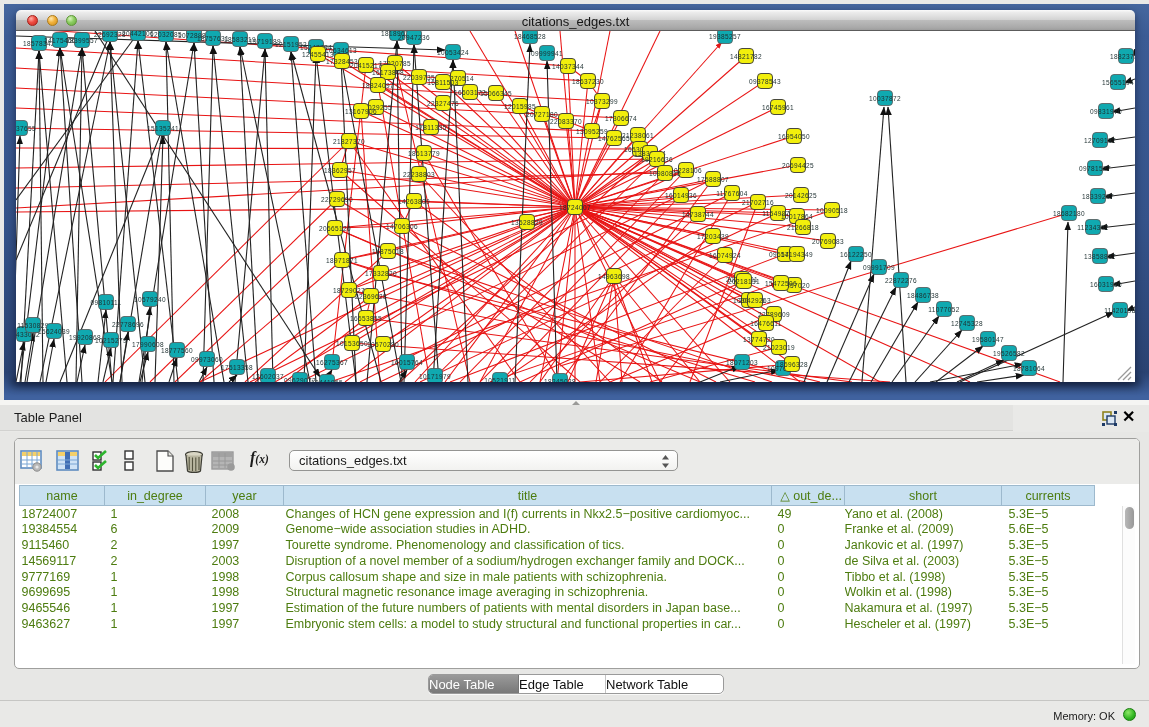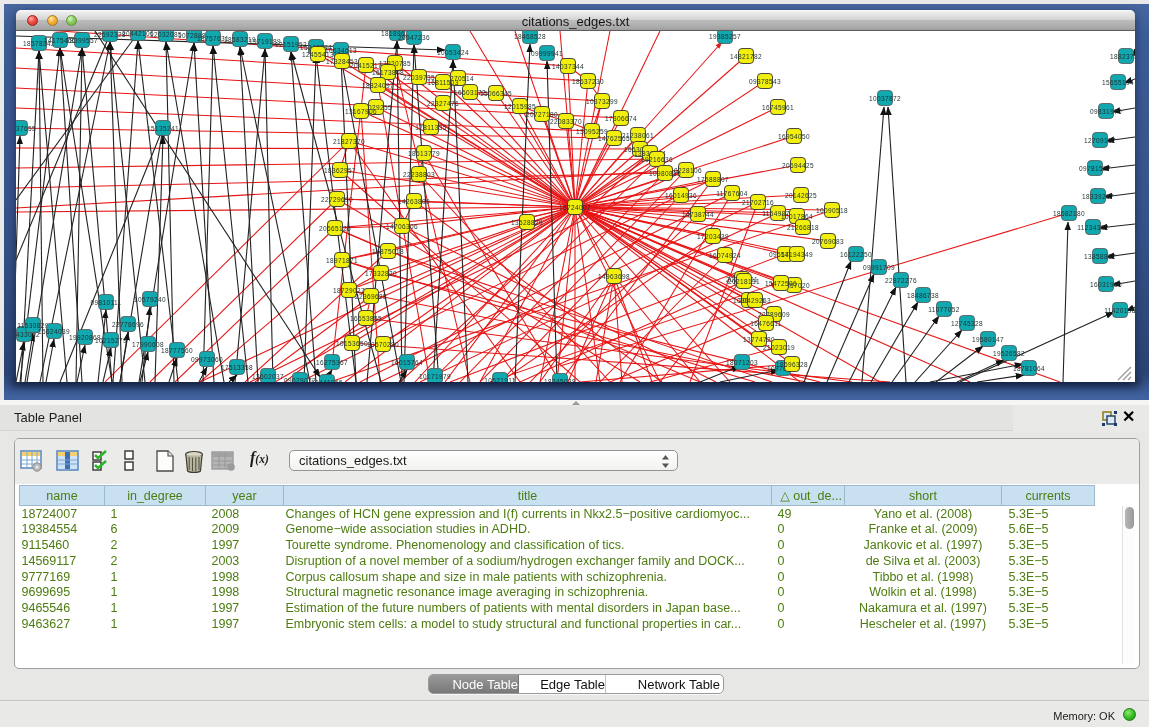--- a/index.html
+++ b/index.html
@@ -32,27 +32,27 @@
 #toolbar{position:absolute;left:0;top:0;width:100%;height:45px;background:#ebebe9}
 .tbi{position:absolute;top:11px}
 #combo{position:absolute;left:274px;top:11px;width:389px;height:21px;border:1px solid #949492;border-radius:5px;
   background:linear-gradient(180deg,#ffffff,#f2f2f0);font-size:13px;color:#1a1a1a;line-height:20px;padding-left:9px}
 #combo svg{position:absolute;right:7px;top:3px}
 
 table{border-collapse:collapse;position:absolute;left:4px;top:46px;table-layout:fixed;font-size:12.5px;color:#4d7c0f}
 th{background:#c8e0f0;border:1px solid #9db9cd;font-weight:normal;font-size:12.5px;height:20px;padding:0}
 td{height:15.8px;padding:0;white-space:nowrap;overflow:hidden}
 td.l{padding-left:2px;text-align:left}
-td.c{text-align:center}
+td.c{text-align:left}
 #scroll{position:absolute;left:1107px;top:67px;width:13px;height:158px;background:#fcfcfc;border-left:1px solid #e0e0e0}
 #thumb{position:absolute;left:2px;top:1px;width:9px;height:22px;background:linear-gradient(90deg,#b8b8b8,#989898);border-radius:5px}
 
 #tabbar{position:absolute;left:428px;top:674px;width:296px;height:20px;background:#fff;border:1px solid #9a9a9a;
   border-radius:5px;box-shadow:0 1px 0 rgba(255,255,255,.7);font-size:13px;display:flex;overflow:hidden}
-.tab{flex:0 0 auto;text-align:right;line-height:19px;color:#111}
+.tab{flex:0 0 auto;text-align:left;line-height:19px;color:#111}
 #tab1{width:90px;background:linear-gradient(180deg,#9a9a9a,#787878);color:#fff;border-right:1px solid #777}
 #tab2{width:87px;border-right:1px solid #c4c4c4}
 #tab3{width:114px}
 #membar{position:absolute;left:0;top:700px;width:1149px;height:27px;background:#e9e9e7;border-top:1px solid #c6c6c4}
 #memtxt{position:absolute;right:34px;top:9px;font-size:11px;color:#1a1a1a}
 #memdot{position:absolute;right:13px;top:7px;width:13px;height:13px;border-radius:50%;
   background:radial-gradient(circle at 38% 32%,#8ee867,#2fb521 60%,#1f9413);border:1px solid #187c0e}
 </style></head>
 <body>
 <div id="bluepanel"></div>

